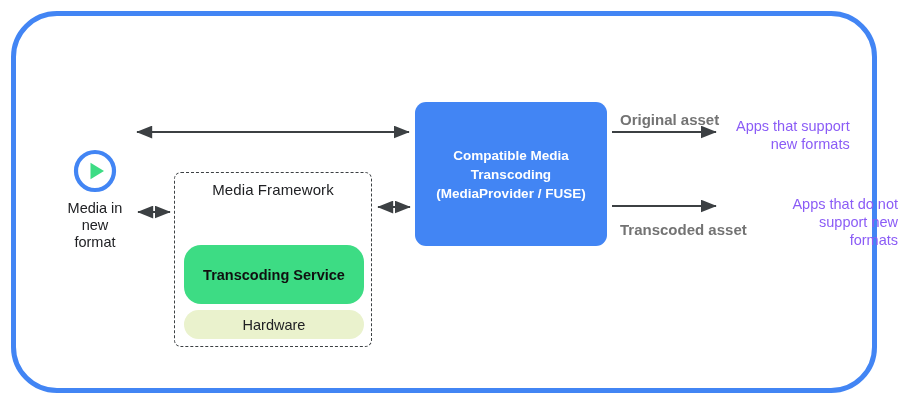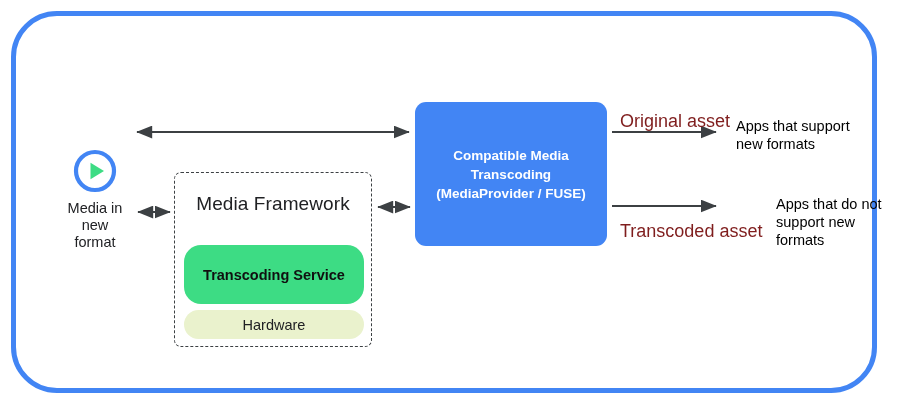--- a/index.html
+++ b/index.html
@@ -58,25 +58,24 @@
     top: 172px;
     width: 198px;
     height: 175px;
     border: 1.6px dashed #3c4043;
     border-radius: 7px;
     box-sizing: border-box;
     background: #ffffff;
   }
   #media-framework-title {
     text-align: center;
-    font-size: 19px;
+    font-size: 15px;
     color: #202124;
     padding-top: 8px;
     letter-spacing: .1px;
-    margin-top: 12px;
   }
   .stack-box {
     position: absolute;
     left: 9px;
     width: 180px;
     border-radius: 17px;
     display: flex;
     align-items: center;
     justify-content: center;
     box-sizing: border-box;
@@ -141,34 +140,36 @@
     font-size: 13.5px;
     line-height: 19px;
     box-sizing: border-box;
     white-space: pre-line;
     padding: 0 8px;
   }
 
   
   .asset-label {
     position: absolute;
-    font-size: 18px;
-    color: #7f1d1d;
+    font-size: 15px;
+    color: #737373;
     white-space: nowrap;
+    font-weight: bold;
   }
   #original-asset-label { left: 620px; top: 111px; }
   #transcoded-asset-label { left: 620px; top: 221px; }
 
   
   .app-label {
     position: absolute;
     font-size: 14.5px;
     line-height: 18px;
-    color: #000000;
+    color: #8b5cf6;
     white-space: pre-line;
+    text-align: right;
   }
   #apps-support-label { left: 736px; top: 117px; }
   #apps-no-support-label { left: 760px; top: 195px; margin-left: 16px; }
 
   
   #arrow-layer {
     position: absolute;
     left: 0; top: 0;
     width: 898px;
     height: 404px;

